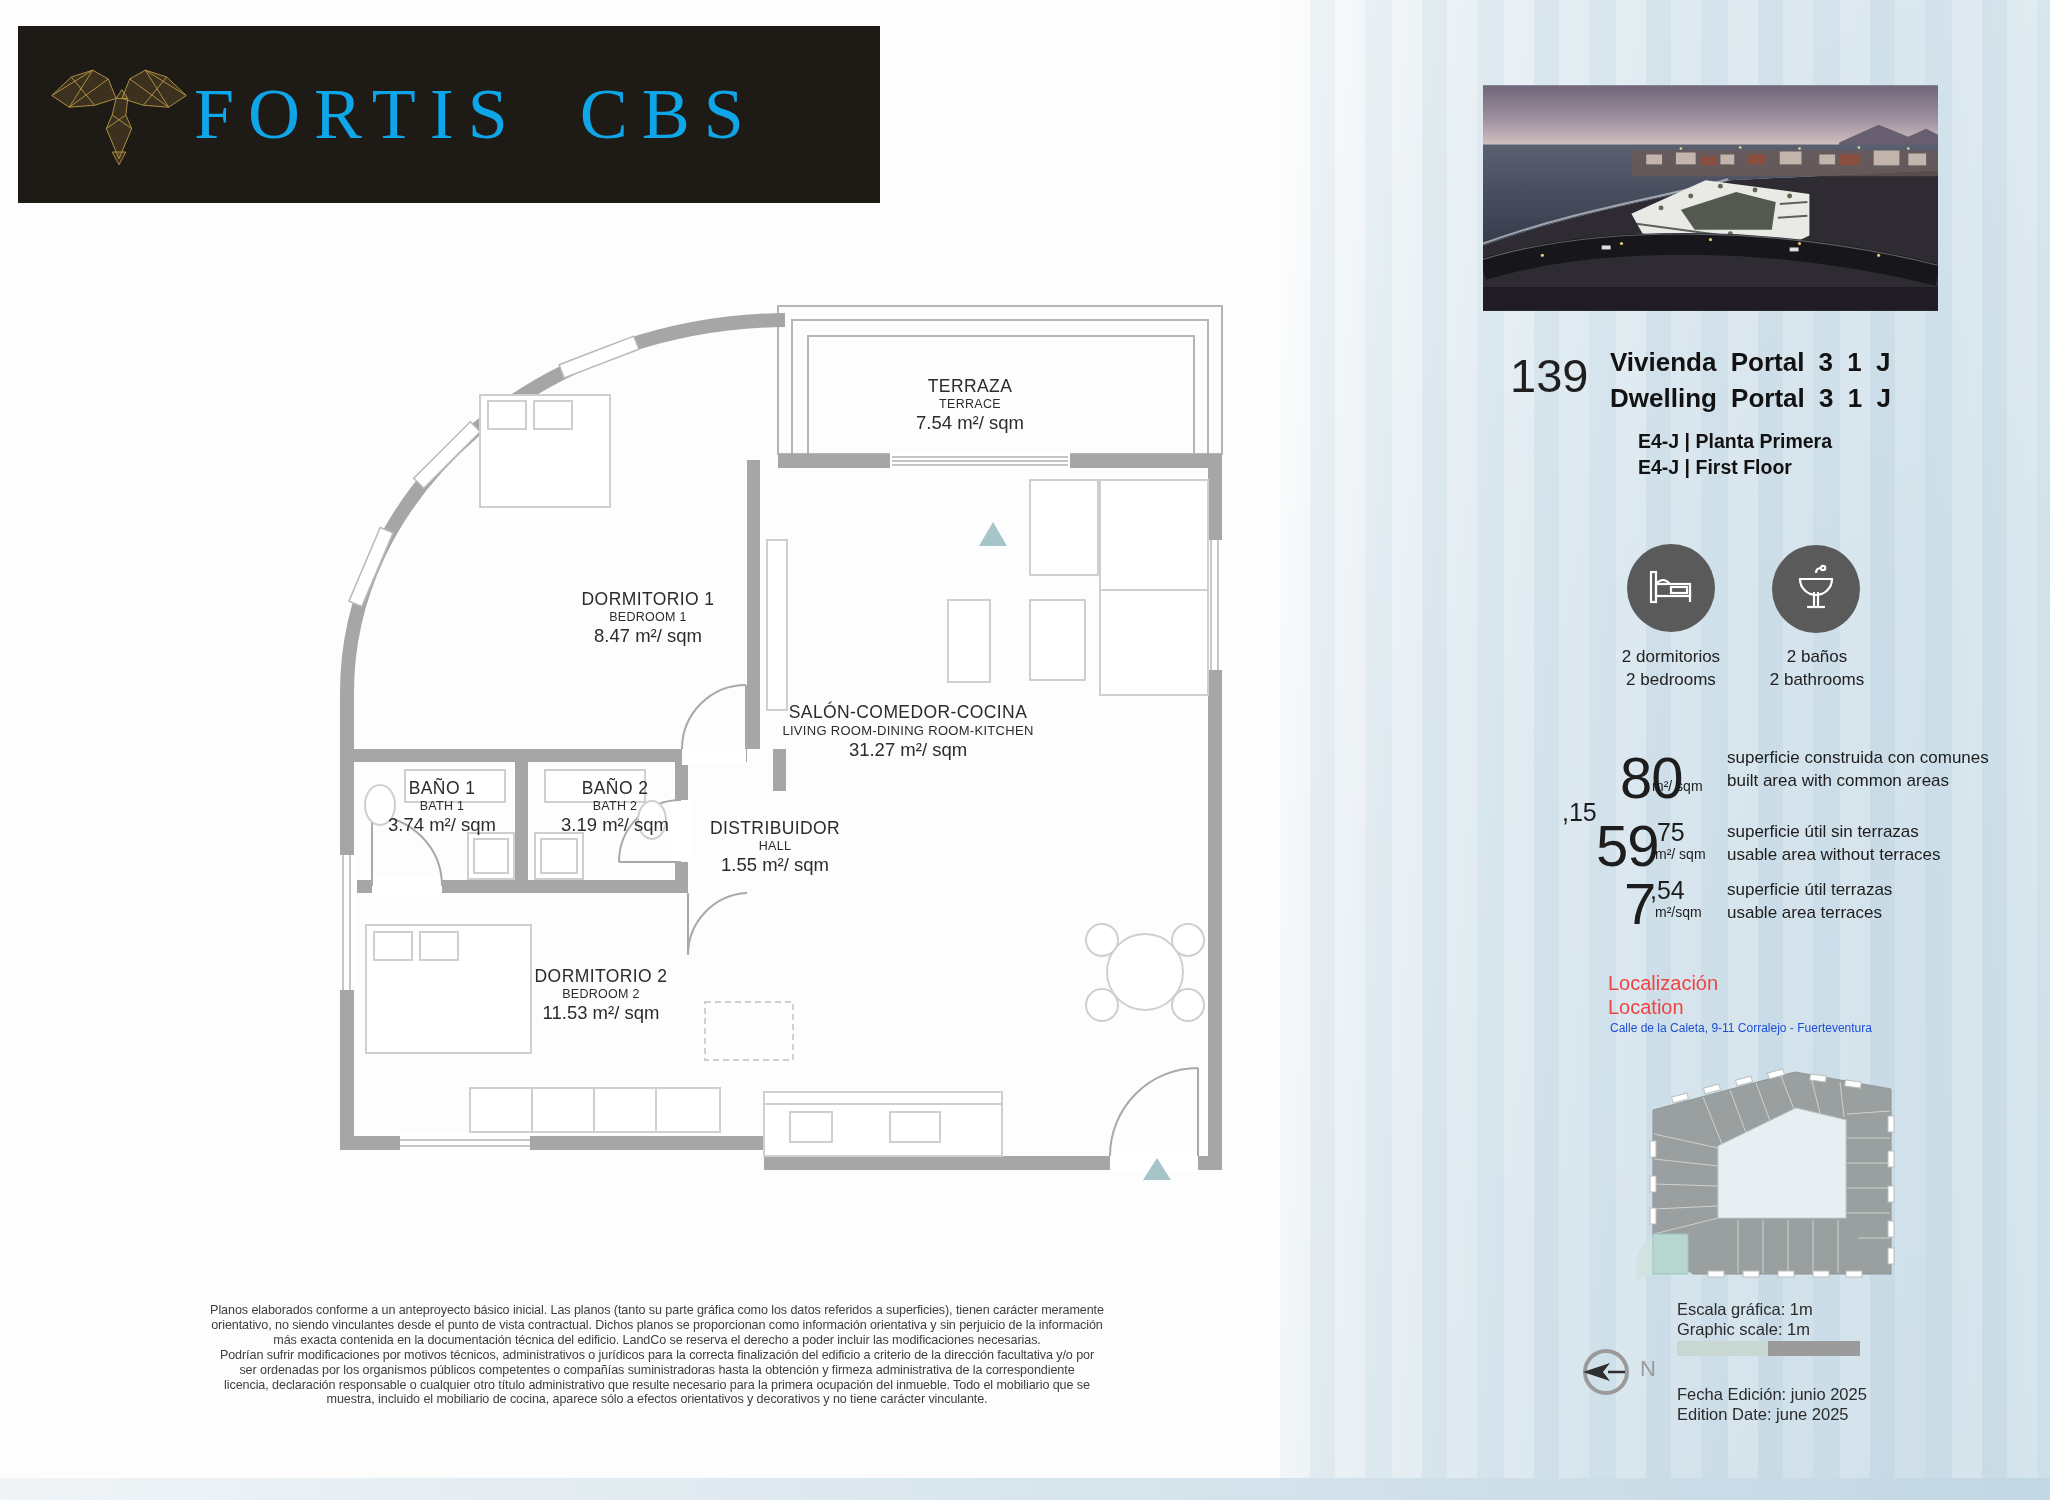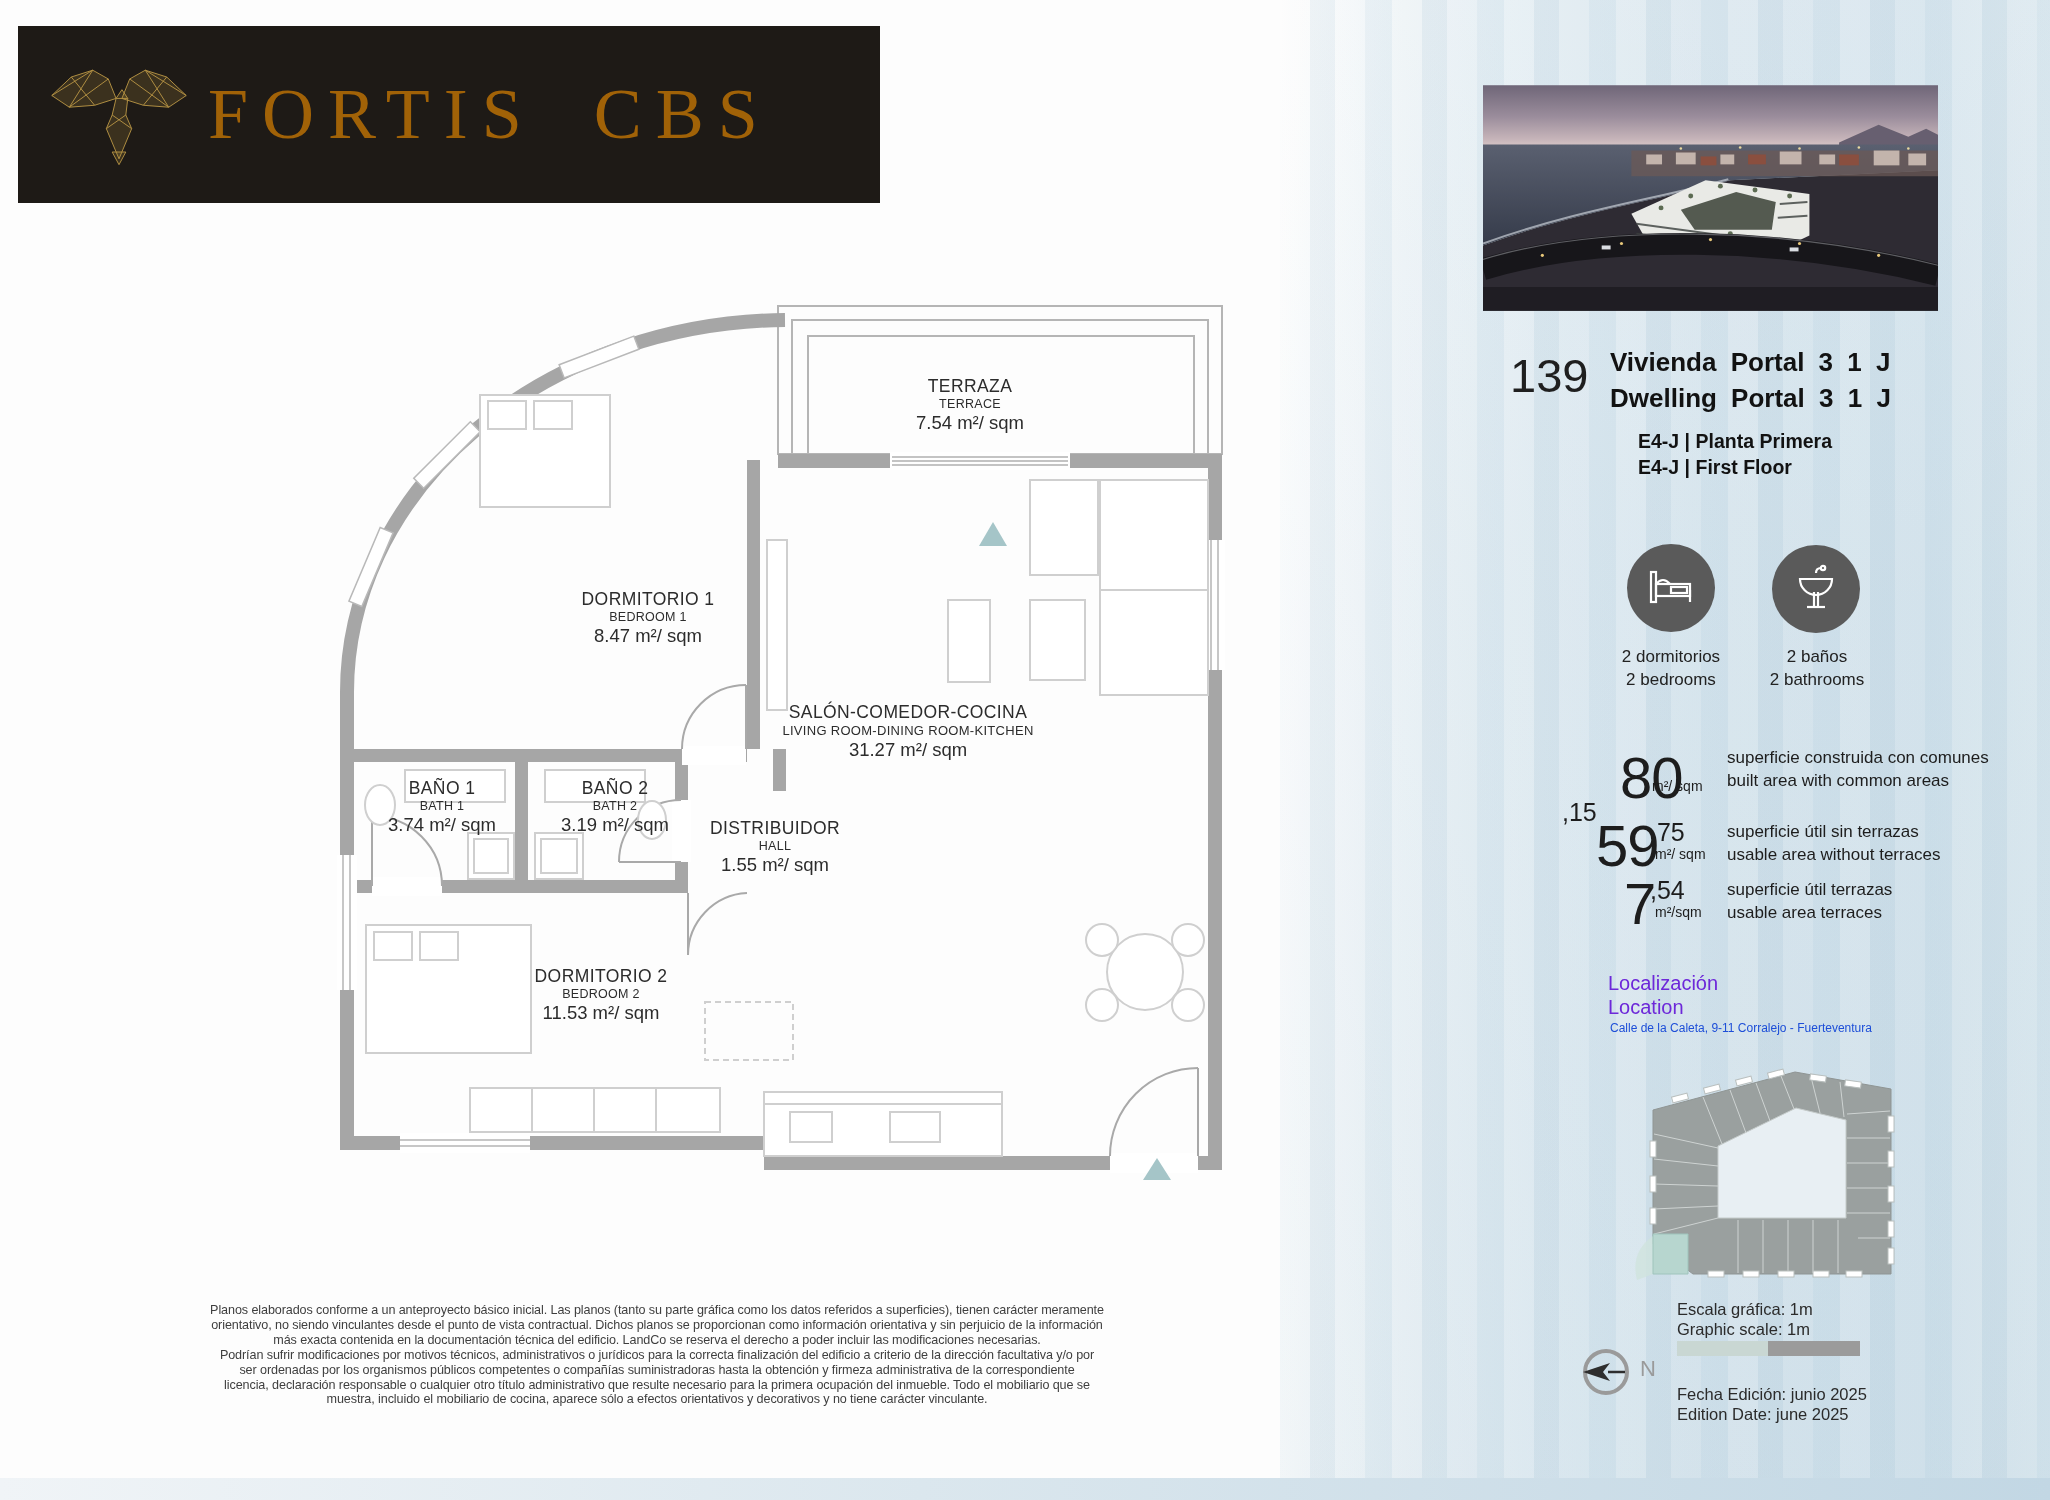--- a/index.html
+++ b/index.html
@@ -13,21 +13,21 @@
       repeating-linear-gradient(90deg, rgba(255,255,255,.16) 0 30px, rgba(174,200,216,.16) 30px 55px, rgba(255,255,255,.10) 55px 85px, rgba(190,214,228,.18) 85px 112px),
       linear-gradient(180deg, rgba(255,255,255,.15) 0%, rgba(200,220,232,.12) 40%, rgba(186,210,224,.22) 100%),
       linear-gradient(90deg, rgba(255,255,255,0) 0%, #eaf1f5 16%, #dde9f0 34%, #d3e2eb 58%, #cfe0ea 84%, #d8e6ed 100%);
   }
   .bottom-band { position:absolute; left:0; top:1478px; width:2050px; height:22px;
     background:linear-gradient(90deg,#f0f4f7 0%, #dbe7ee 45%, #c2d7e4 100%); }
 
   
   .logo { position:absolute; left:18px; top:26px; width:862px; height:177px; background:#1e1a16; display:flex; align-items:center; }
   .logo svg { margin-left:26px; }
-  .brand-text { color:#a16207; font-family:"Liberation Serif", serif; font-size:72px; letter-spacing:14px; word-spacing:26px; margin-left:14px; white-space:nowrap;text-align:center; }
+  .brand-text { color:#0ea5e9; font-family:"Liberation Serif", serif; font-size:72px; letter-spacing:14px; word-spacing:26px; white-space:nowrap;text-align:center; }
 
   
   .plan { position:absolute; left:330px; top:300px; width:900px; height:890px; }
   .plan-svg { position:absolute; left:0; top:0; }
   .room-label { position:absolute; transform:translateX(-50%); text-align:center; color:#2c2c2c; line-height:1.18; white-space:nowrap; }
   .rl-es { font-size:17.5px; letter-spacing:.4px; }
   .rl-en { font-size:12.5px; letter-spacing:.3px; }
   .rl-area { font-size:18.5px; margin-top:1px; }
 
   
@@ -39,21 +39,21 @@
   .unit-floor { position:absolute; left:1638px; top:428px; font-size:19.5px; font-weight:bold; color:#121212; line-height:26px; white-space:nowrap; }
 
   .feature-circle { position:absolute; width:88px; height:88px; border-radius:50%; background:#5a5a5a; display:flex; align-items:center; justify-content:center; }
   .feature-label { position:absolute; transform:translateX(-50%); text-align:center; font-size:17px; color:#222; line-height:23px; white-space:nowrap; }
 
   .area-int { position:absolute; font-size:58px; color:#1d1d1d; letter-spacing:-1px; }
   .area-dec { position:absolute; font-size:25px; color:#1d1d1d; }
   .area-unit { position:absolute; font-size:14px; color:#1d1d1d; white-space:nowrap; }
   .area-desc { position:absolute; font-size:17px; color:#1d1d1d; line-height:23px; white-space:nowrap;margin-left:12px; }
 
-  .loc-label { position:absolute; left:1608px; font-size:20px; color:#6d28d9; }
+  .loc-label { position:absolute; left:1608px; font-size:20px; color:#ef4444; }
   .loc-address { position:absolute; left:1610px; font-size:12px; color:#1d4ed8; white-space:nowrap; }
 
   .keyplan { position:absolute; left:1628px; top:1056px; }
 
   .scale-text { position:absolute; left:1677px; top:1299px; font-size:16.5px; color:#2b2b2b; line-height:20px; white-space:pre-line; }
   .scale-bar { position:absolute; left:1677px; top:1341px; width:183px; height:15px; display:flex; }
   .scale-seg-a { width:91px; height:15px; background:#c9d7d3; }
   .scale-seg-b { width:92px; height:15px; background:#9b9b9b; }
   .compass { position:absolute; left:1578px; top:1344px; }
   .compass-n { position:absolute; left:1640px; top:1356px; font-size:22px; color:#9a9a9a; }

